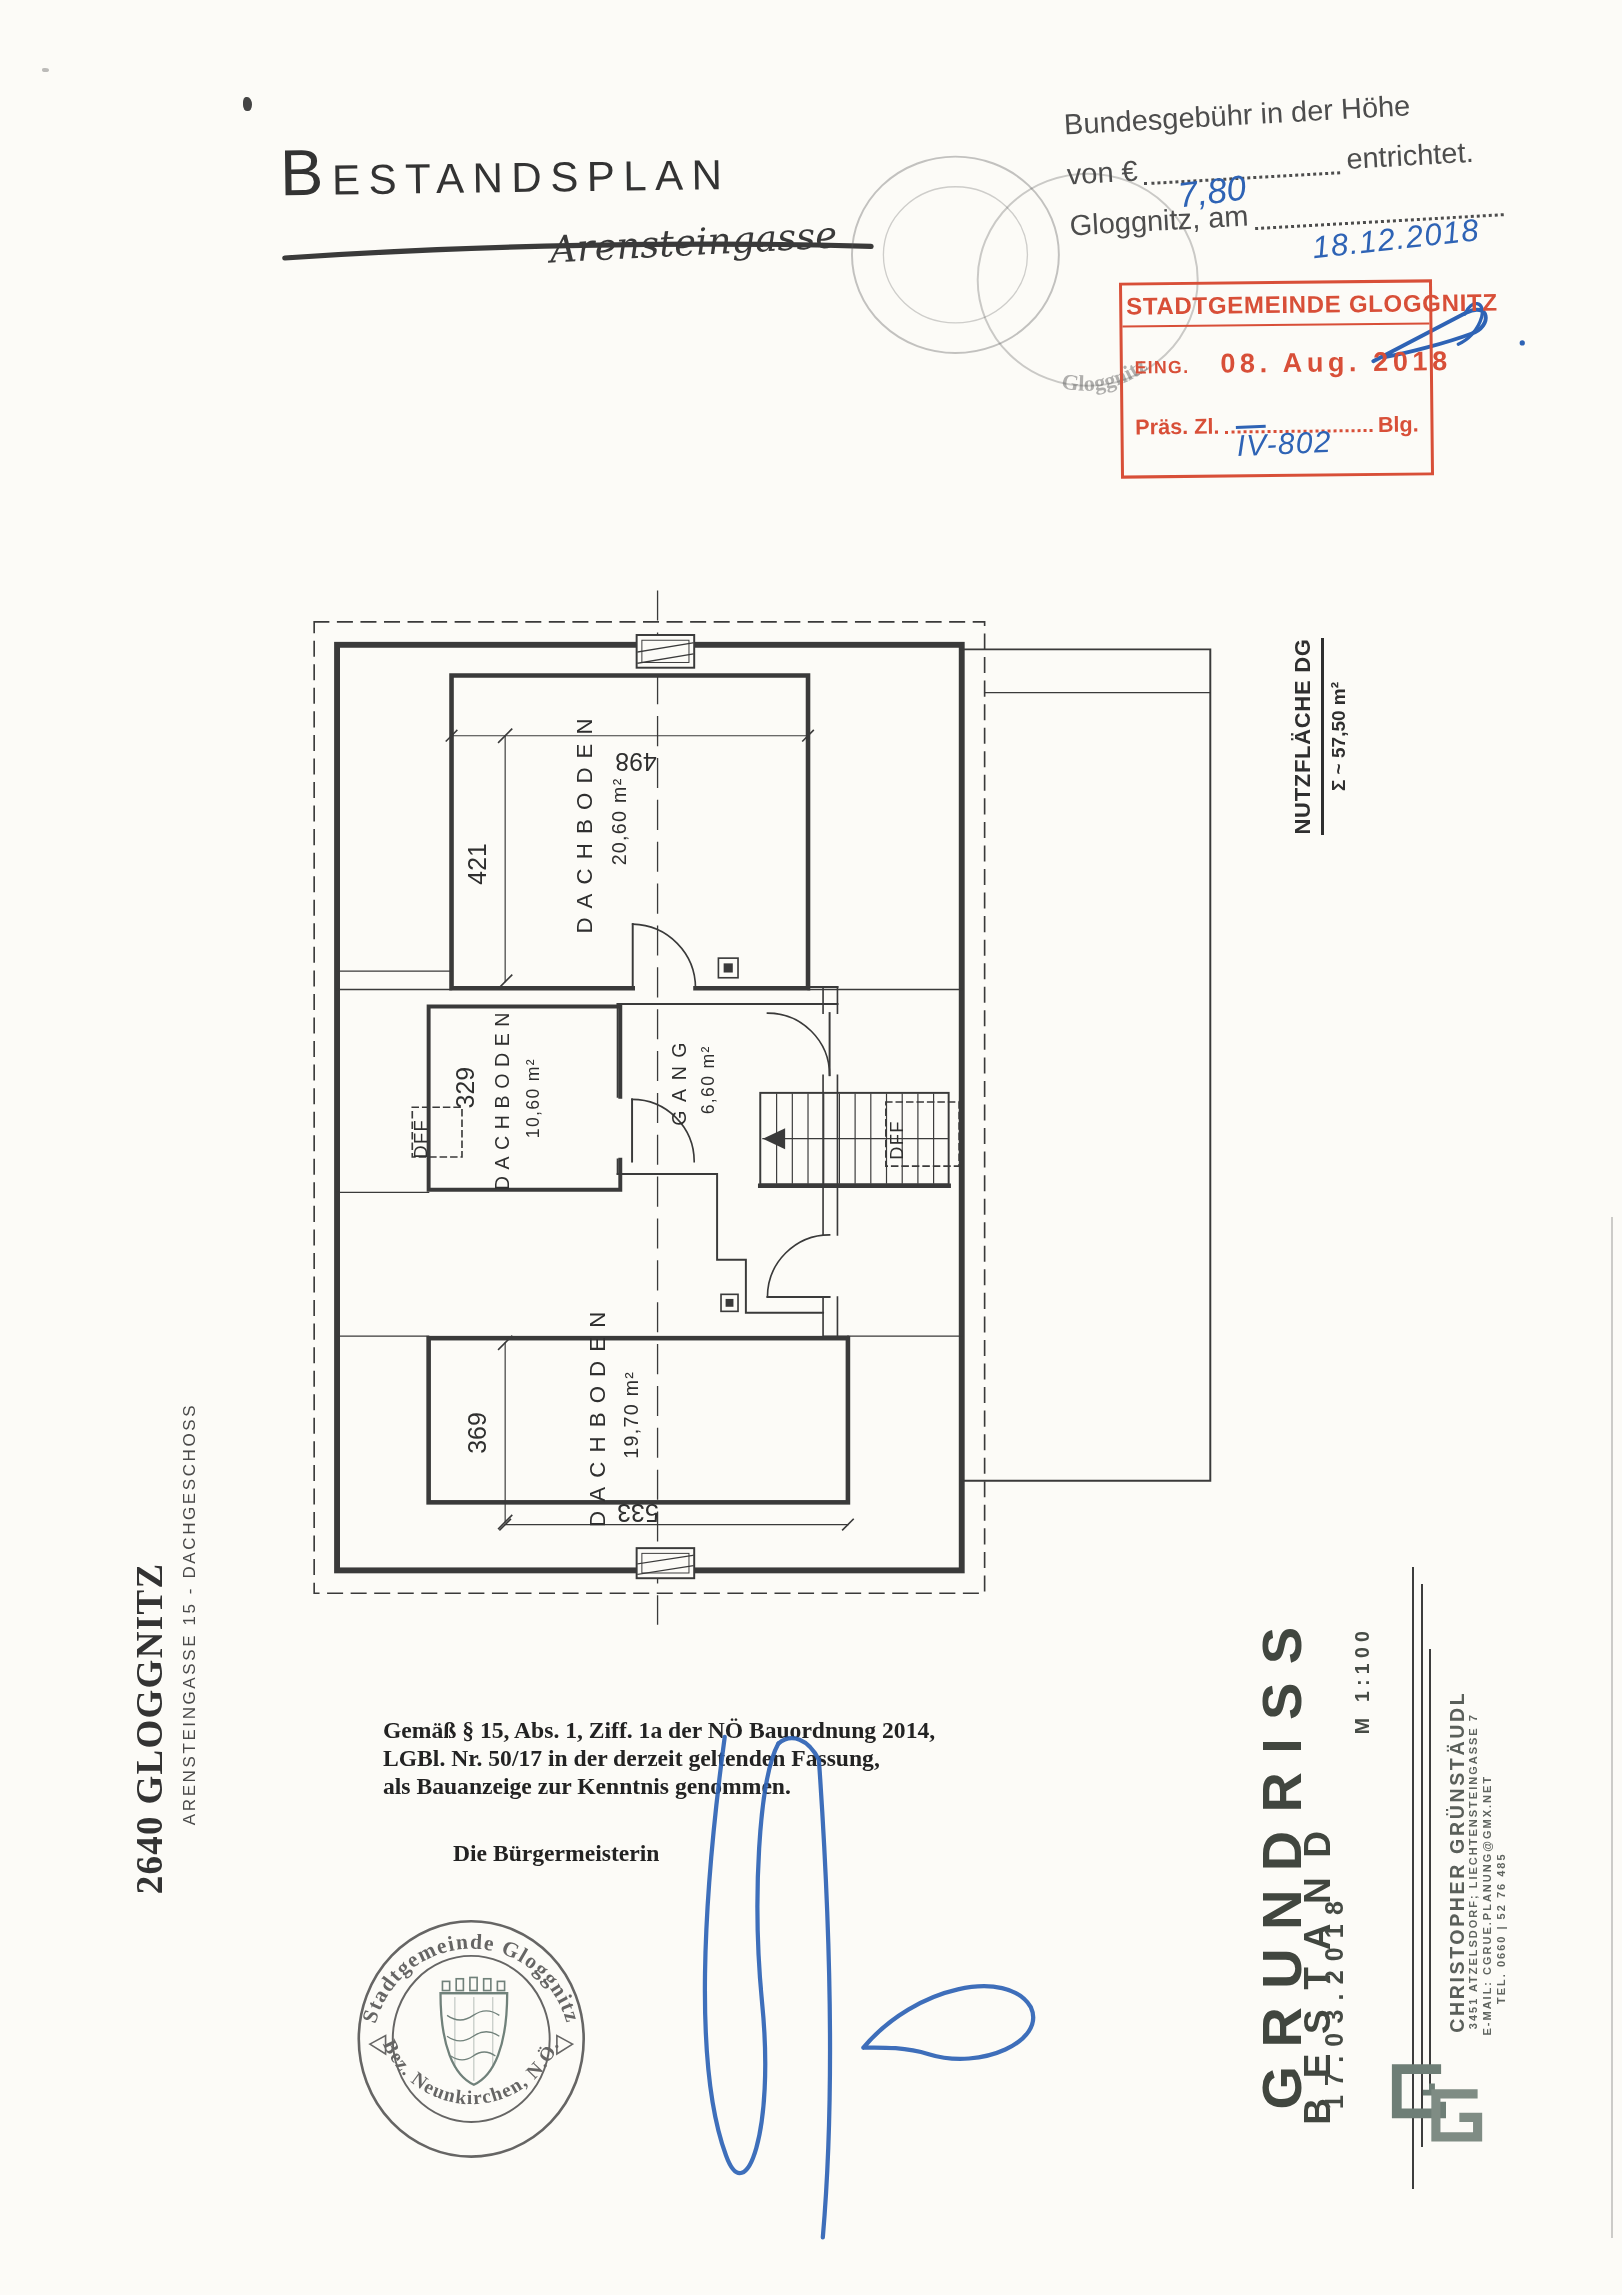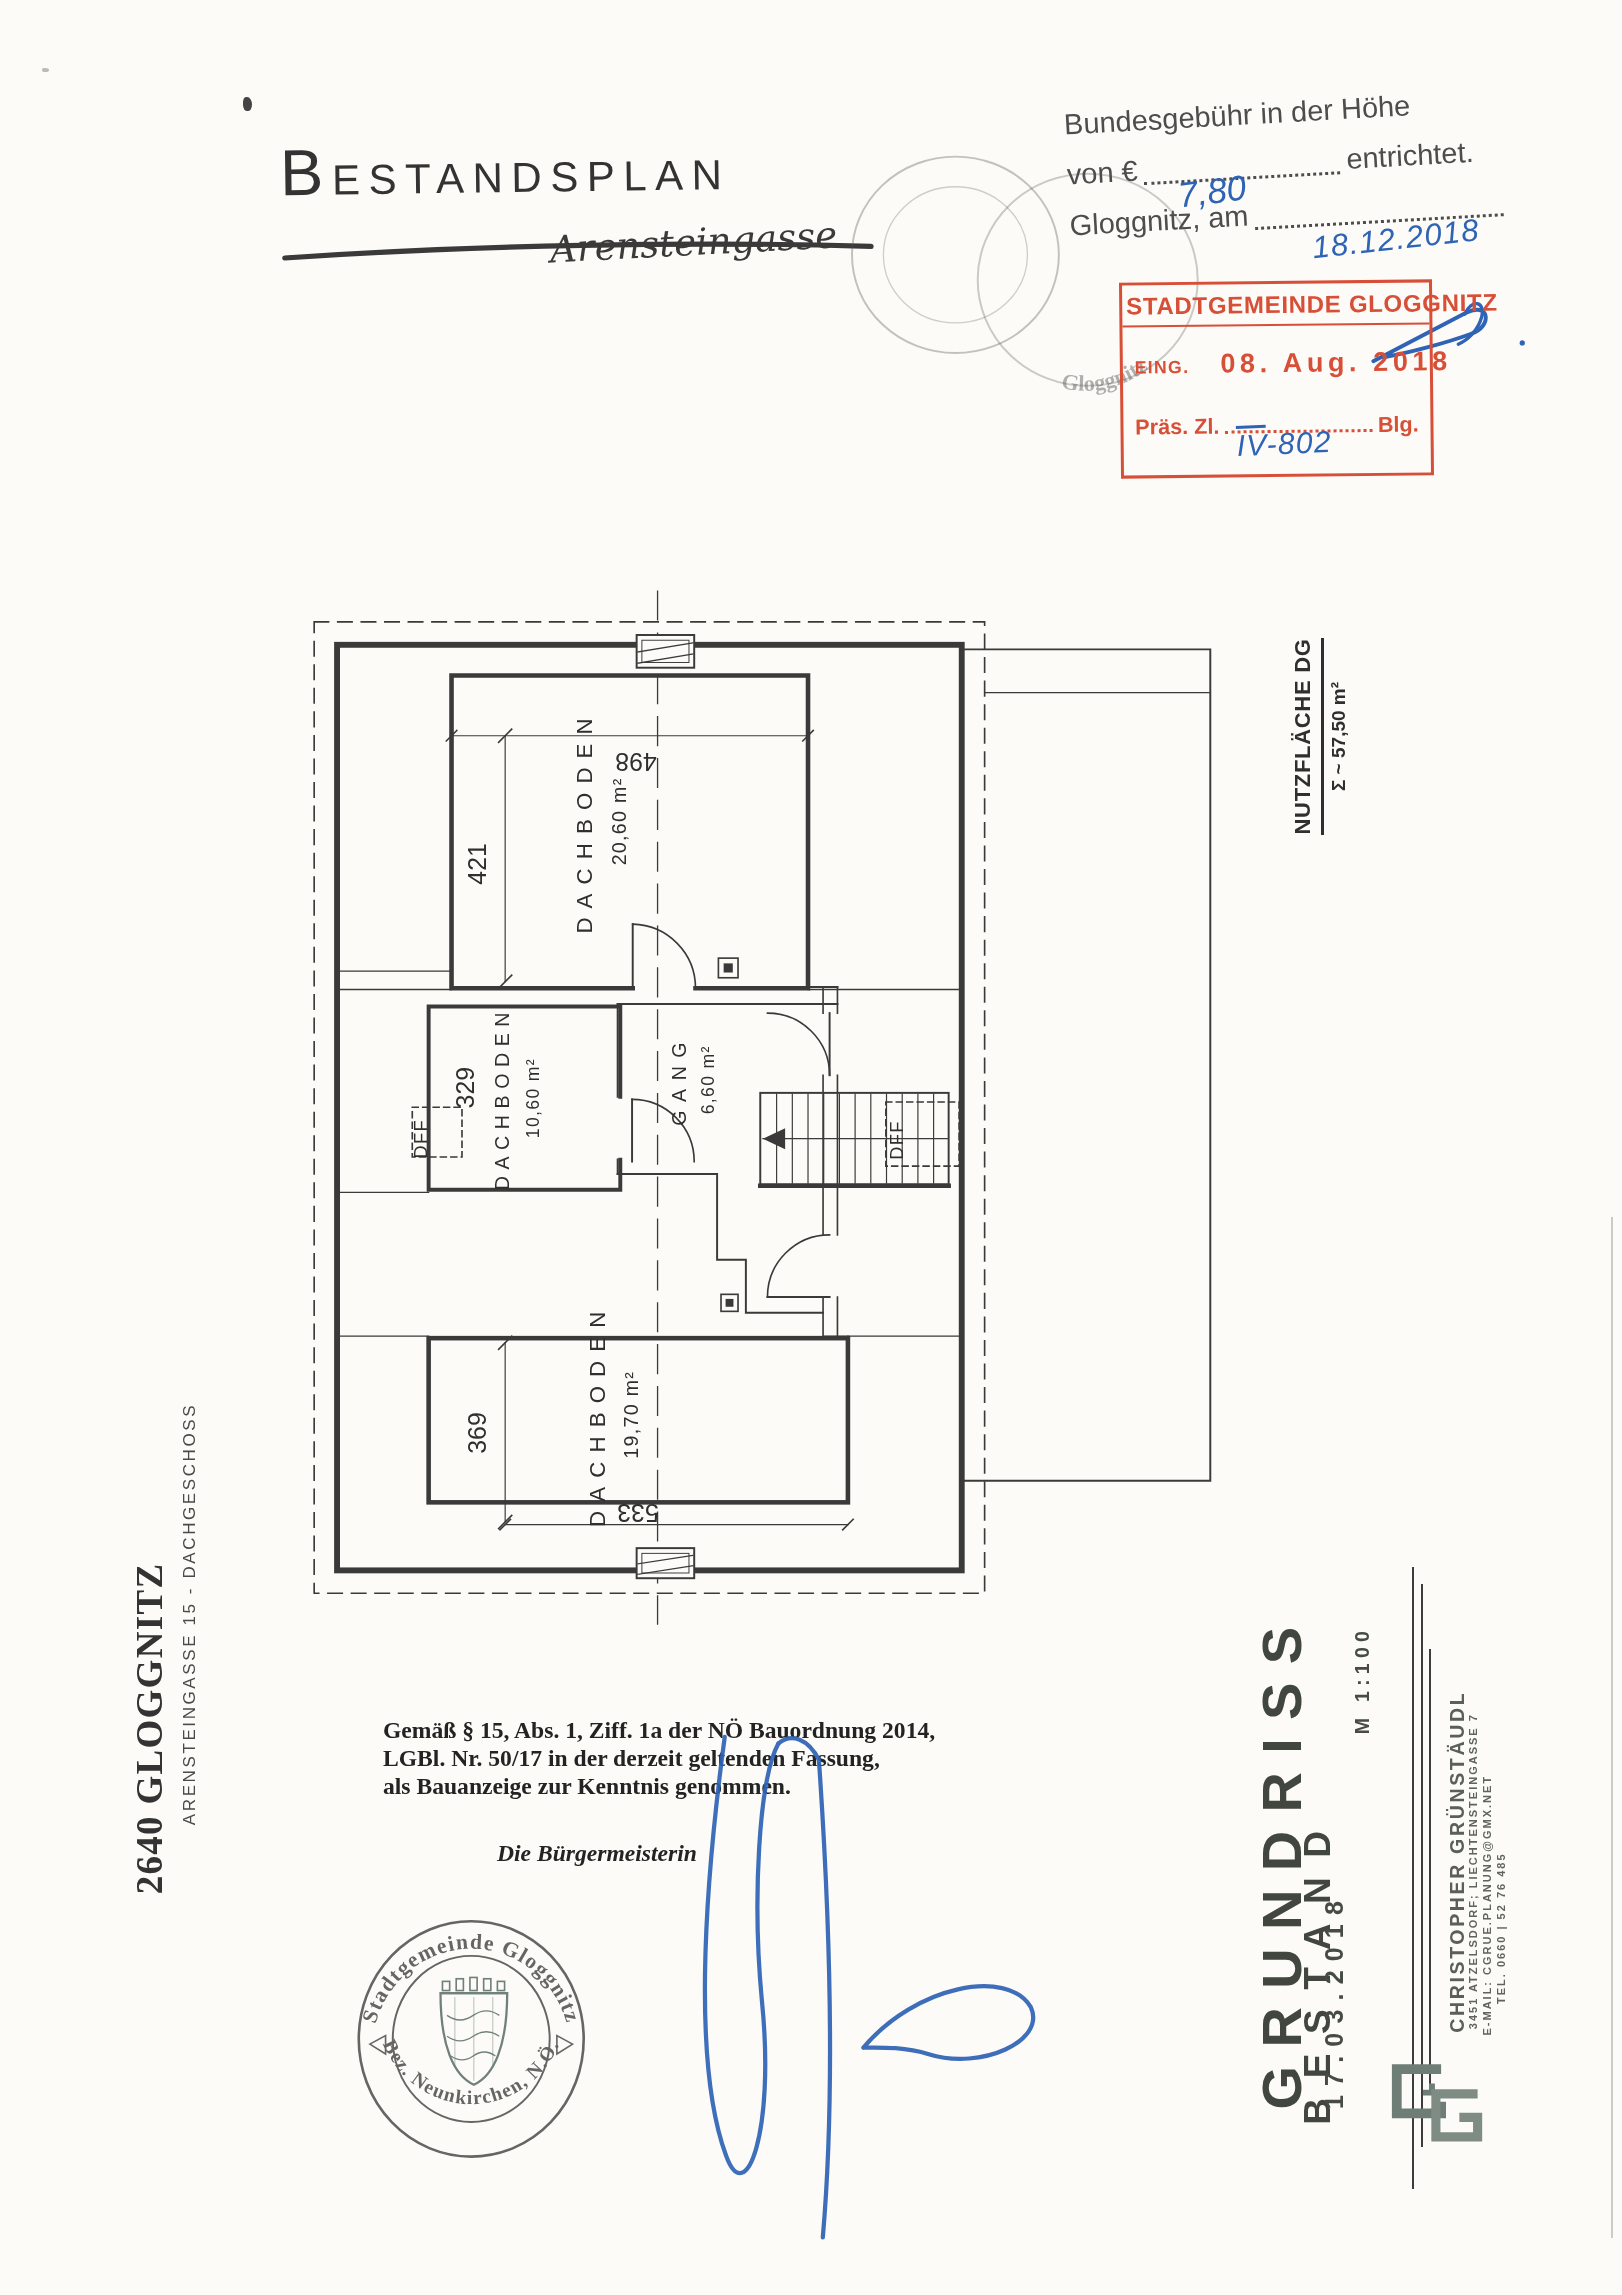--- a/index.html
+++ b/index.html
@@ -62,21 +62,21 @@
     font-style:italic;font-size:30px;transform:rotate(-2deg);letter-spacing:1.3px;white-space:nowrap;
   }
   .rs-blue .ov{text-decoration:overline;}
   
   .approval{
     position:absolute;left:383px;top:1716px;width:720px;
     font-family:"Liberation Serif",serif;font-weight:700;font-size:23.6px;
     color:#232323;line-height:28px;white-space:nowrap;
   }
   .approval .gap{height:34px;}
-  .approval .indent{margin-left:114px;font-style:italic;}
+  .approval .indent{margin-left:70px;}
   
   .nutz{
     position:absolute;left:1230px;top:705px;width:183px;height:63px;
     transform:rotate(-90deg);display:flex;flex-direction:column;align-items:center;
     color:#2f2f2f;
   }
   .nutz .t{font-size:22px;font-weight:700;letter-spacing:0.7px;border-bottom:3.3px solid #2f2f2f;padding-bottom:5.2px;white-space:nowrap;}
   .nutz .v{font-size:19px;font-weight:700;margin-top:3.9px;white-space:nowrap;}
   
   .tb-grundriss{font-size:56px;font-weight:700;letter-spacing:18.3px;color:#41463f;}

